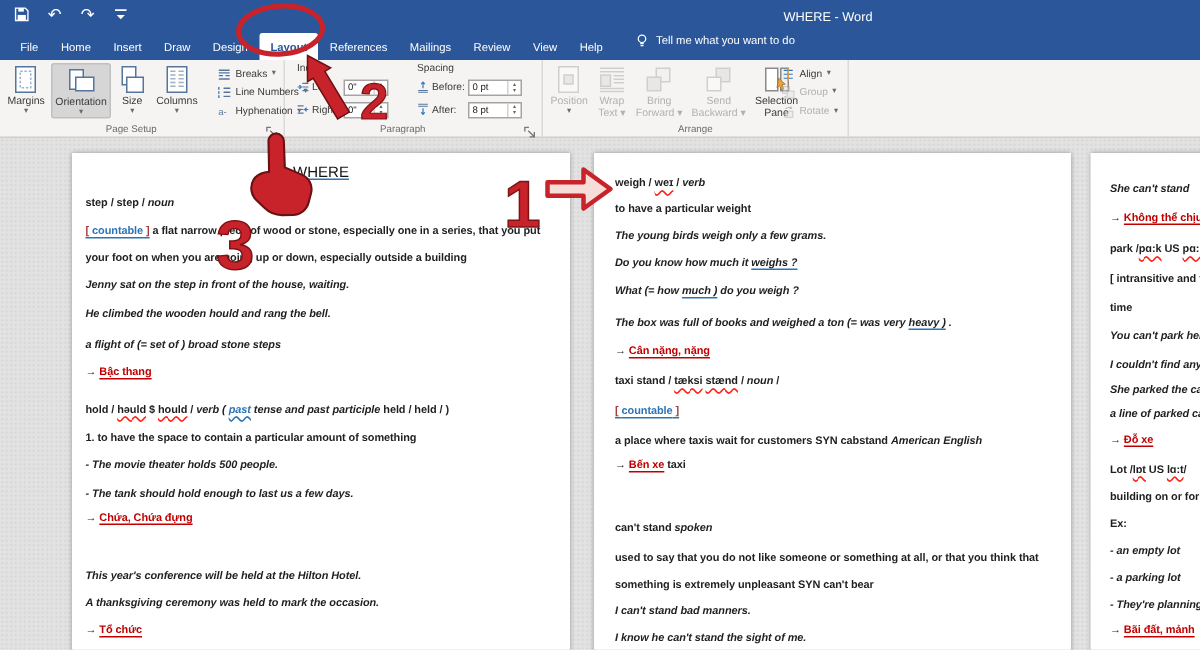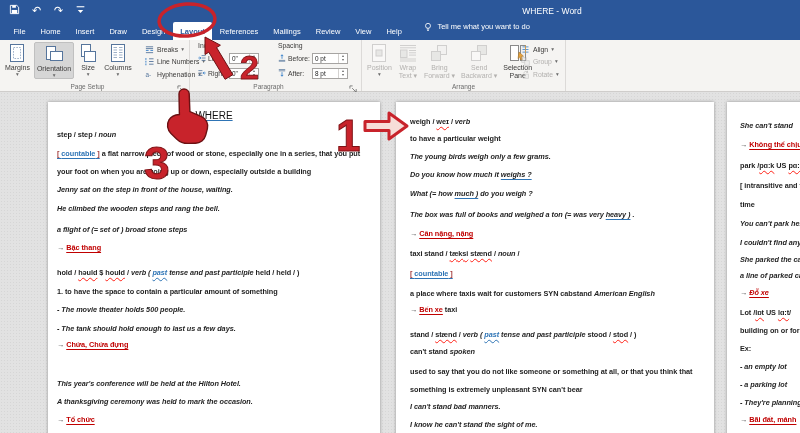--- a/index.html
+++ b/index.html
@@ -323,21 +323,21 @@
   </div>
 </div>
 
 <div class="doc" id="doc">
     <div class="page p0">
       <div class="ttl" style="top: 8px;"><span>WHERE</span></div>
       <div class="line" style="top: 28px;"><span>step / step / </span><span class="s-i">noun</span></div>
       <div class="line" style="top: 47px;"><span class="s-br s-ub">[ </span><span class="s-cb s-ub">countable</span><span class="s-br s-ub"> ]</span><span> a flat narrow piece of wood or stone, especially one in a series, that you put</span></div>
       <div class="line" style="top: 65px;"><span>your foot on when you are going up or down, especially outside a building</span></div>
       <div class="line" style="top: 83px;"><span class="s-i">Jenny sat on the step in front of the house, waiting.</span></div>
-      <div class="line" style="top: 102px;"><span class="s-i">He climbed the wooden steps and rang the bell.</span></div>
+      <div class="line" style="top: 102px;"><span class="s-i">He climbed the wooden hould and rang the bell.</span></div>
       <div class="line" style="top: 123px;"><span class="s-i">a flight of (= set of ) broad stone steps</span></div>
       <div class="line" style="top: 141px;"><span>→ </span><span class="s-r s-u">Bậc thang</span></div>
       <div class="line" style="top: 166px;"><span>hold / </span><span class="s-wr">həuld</span><span> $ </span><span class="s-wr">hould</span><span> / </span><span class="s-i">verb</span><span class="s-i"> ( </span><span class="s-cb s-wb s-i">past</span><span class="s-i"> tense and past participle </span><span>held / held / )</span></div>
       <div class="line" style="top: 185px;"><span>1. to have the space to contain a particular amount of something</span></div>
       <div class="line" style="top: 203px;"><span class="s-i">- The movie theater holds 500 people.</span></div>
       <div class="line" style="top: 222px;"><span class="s-i">- The tank should hold enough to last us a few days.</span></div>
       <div class="line" style="top: 238px;"><span>→ </span><span class="s-r s-u">Chứa, Chứa đựng</span></div>
       <div class="line" style="top: 295px;"><span class="s-i">A thanksgiving ceremony was held to mark the occasion.</span></div>
       <div class="line" style="top: 277px;"><span class="s-i">This year's conference will be held at the Hilton Hotel.</span></div>
       <div class="line" style="top: 313px;"><span>→ </span><span class="s-r s-u">Tổ chức</span></div>
@@ -347,38 +347,37 @@
       <div class="line" style="top: 32px;"><span>to have a particular weight</span></div>
       <div class="line" style="top: 50px;"><span class="s-i">The young birds weigh only a few grams.</span></div>
       <div class="line" style="top: 68px;"><span class="s-i">Do you know how much it </span><span class="s-i s-ub">weighs ?</span></div>
       <div class="line" style="top: 87px;"><span class="s-i">What (= how </span><span class="s-i s-ub">much )</span><span class="s-i"> do you weigh ?</span></div>
       <div class="line" style="top: 108px;"><span class="s-i">The box was full of books and weighed a ton (= was very </span><span class="s-i s-ub">heavy )</span><span class="s-i"> .</span></div>
       <div class="line" style="top: 127px;"><span>→ </span><span class="s-r s-u">Cân nặng, nặng</span></div>
       <div class="line" style="top: 147px;"><span>taxi stand / </span><span class="s-wr">tæksi</span><span> </span><span class="s-wr">stænd</span><span> / </span><span class="s-i">noun</span><span> /</span></div>
       <div class="line" style="top: 167px;"><span class="s-br s-ub">[ </span><span class="s-cb s-ub">countable</span><span class="s-br s-ub"> ]</span></div>
       <div class="line" style="top: 187px;"><span>a place where taxis wait for customers SYN cabstand </span><span class="s-i">American English</span></div>
       <div class="line" style="top: 203px;"><span>→ </span><span class="s-r s-u">Bến xe</span><span> taxi</span></div>
-      <div class="line" style="top: 228px;"><span>stand / </span><span class="s-wr">stænd</span><span> / </span><span class="s-i">verb</span><span class="s-i"> ( </span><span class="s-cb s-wb s-i">past</span><span class="s-i"> tense and past participle </span><span>stood / </span><span class="s-wr">stod</span><span> / )</span></div>
       <div class="line" style="top: 245px;"><span>can't stand </span><span class="s-i">spoken</span></div>
       <div class="line" style="top: 265px;"><span>used to say that you do not like someone or something at all, or that you think that</span></div>
       <div class="line" style="top: 283px;"><span>something is extremely unpleasant SYN can't bear</span></div>
       <div class="line" style="top: 300px;"><span class="s-i">I can't stand bad manners.</span></div>
       <div class="line" style="top: 318px;"><span class="s-i">I know he can't stand the sight of me.</span></div>
     </div>
     <div class="page p2">
       <div class="line" style="top: 19px;"><span class="s-i">She can't stand</span></div>
       <div class="line" style="top: 38px;"><span>→ </span><span class="s-r s-u">Không thể chịu</span></div>
       <div class="line" style="top: 59px;"><span>park  /</span><span class="s-wr">pɑ:k</span><span> US </span><span class="s-wr">pɑ:rk</span></div>
       <div class="line" style="top: 79px;"><span>[ intransitive and transitive ]</span></div>
       <div class="line" style="top: 98px;"><span>time</span></div>
       <div class="line" style="top: 117px;"><span class="s-i">You can't park here.</span></div>
       <div class="line" style="top: 136px;"><span class="s-i">I couldn't find anywhere to park.</span></div>
       <div class="line" style="top: 153px;"><span class="s-i">She parked the car.</span></div>
       <div class="line" style="top: 169px;"><span class="s-i">a line of parked cars</span></div>
-      <div class="line" style="top: 186px; font-style: italic;"><span>→ </span><span class="s-r s-u">Đỗ xe</span></div>
+      <div class="line" style="top: 186px;"><span>→ </span><span class="s-r s-u">Đỗ xe</span></div>
       <div class="line" style="top: 206px;"><span>Lot /</span><span class="s-wr">lɒt</span><span> US </span><span class="s-wr">lɑ:t</span><span>/</span></div>
       <div class="line" style="top: 224px;"><span>building on or for</span></div>
       <div class="line" style="top: 242px;"><span>Ex:</span></div>
       <div class="line" style="top: 260px;"><span class="s-i">- an empty lot</span></div>
       <div class="line" style="top: 278px;"><span class="s-i">- a parking lot</span></div>
       <div class="line" style="top: 296px;"><span class="s-i">- They're planning</span></div>
       <div class="line" style="top: 313px; text-align: right;"><span>→ </span><span class="s-r s-u">Bãi đất, mảnh</span></div>
     </div>
   </div>
 

